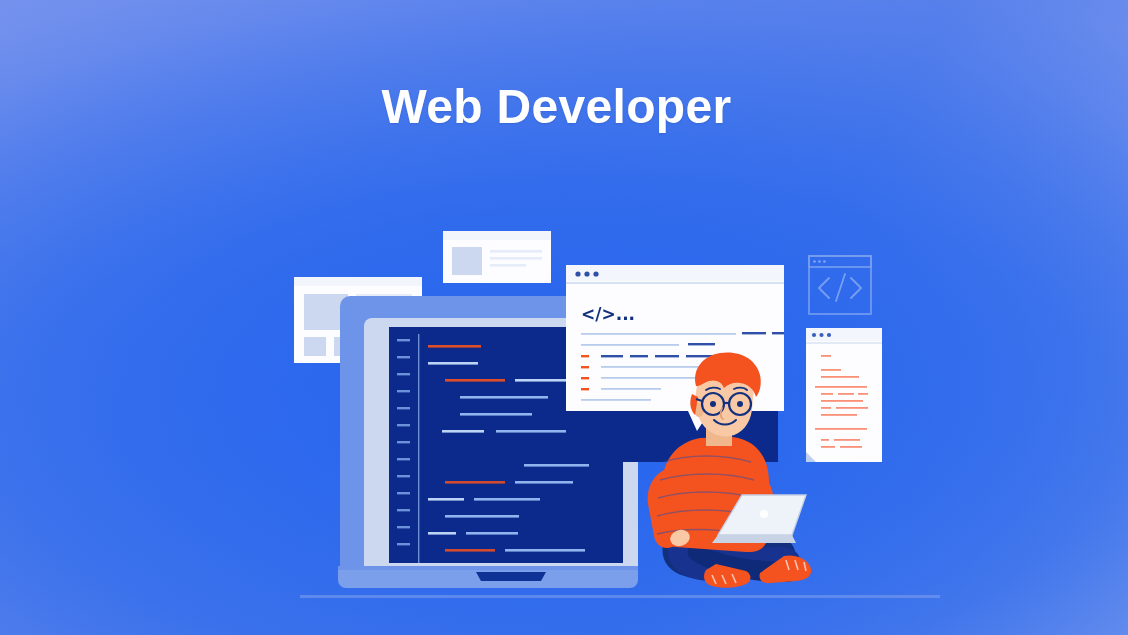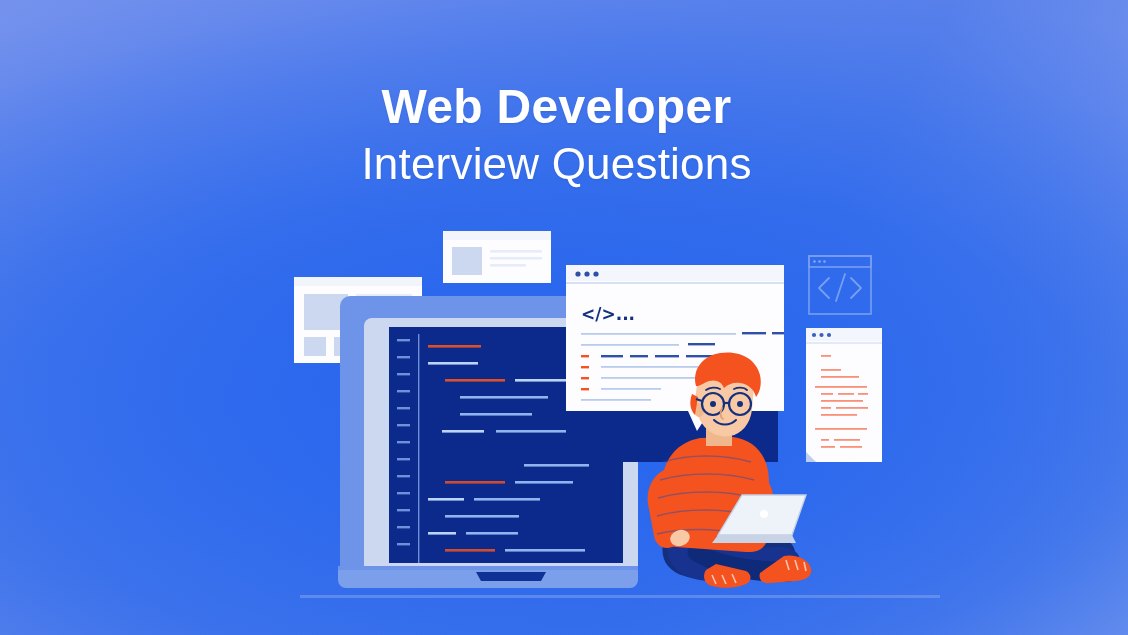--- a/index.html
+++ b/index.html
@@ -63,21 +63,20 @@
 <body>
 
 <div id="stage">
 
   <div class="bg"></div>
   <div class="bg-glow"></div>
 
 
   <div class="headline">
     <span class="l1">Web Developer</span>
-    <span class="l2">Interview Questions</span>
   </div>
 
   <div class="illus">
   <svg class="art" viewBox="0 0 1128 635" xmlns="http://www.w3.org/2000/svg">
     <defs>
       <clipPath id="clipScreen">
             <rect x="389" y="327" width="200" height="236"></rect>
           </clipPath>
       <clipPath id="clipDoc">
             <rect x="808" y="330" width="72" height="132"></rect>

